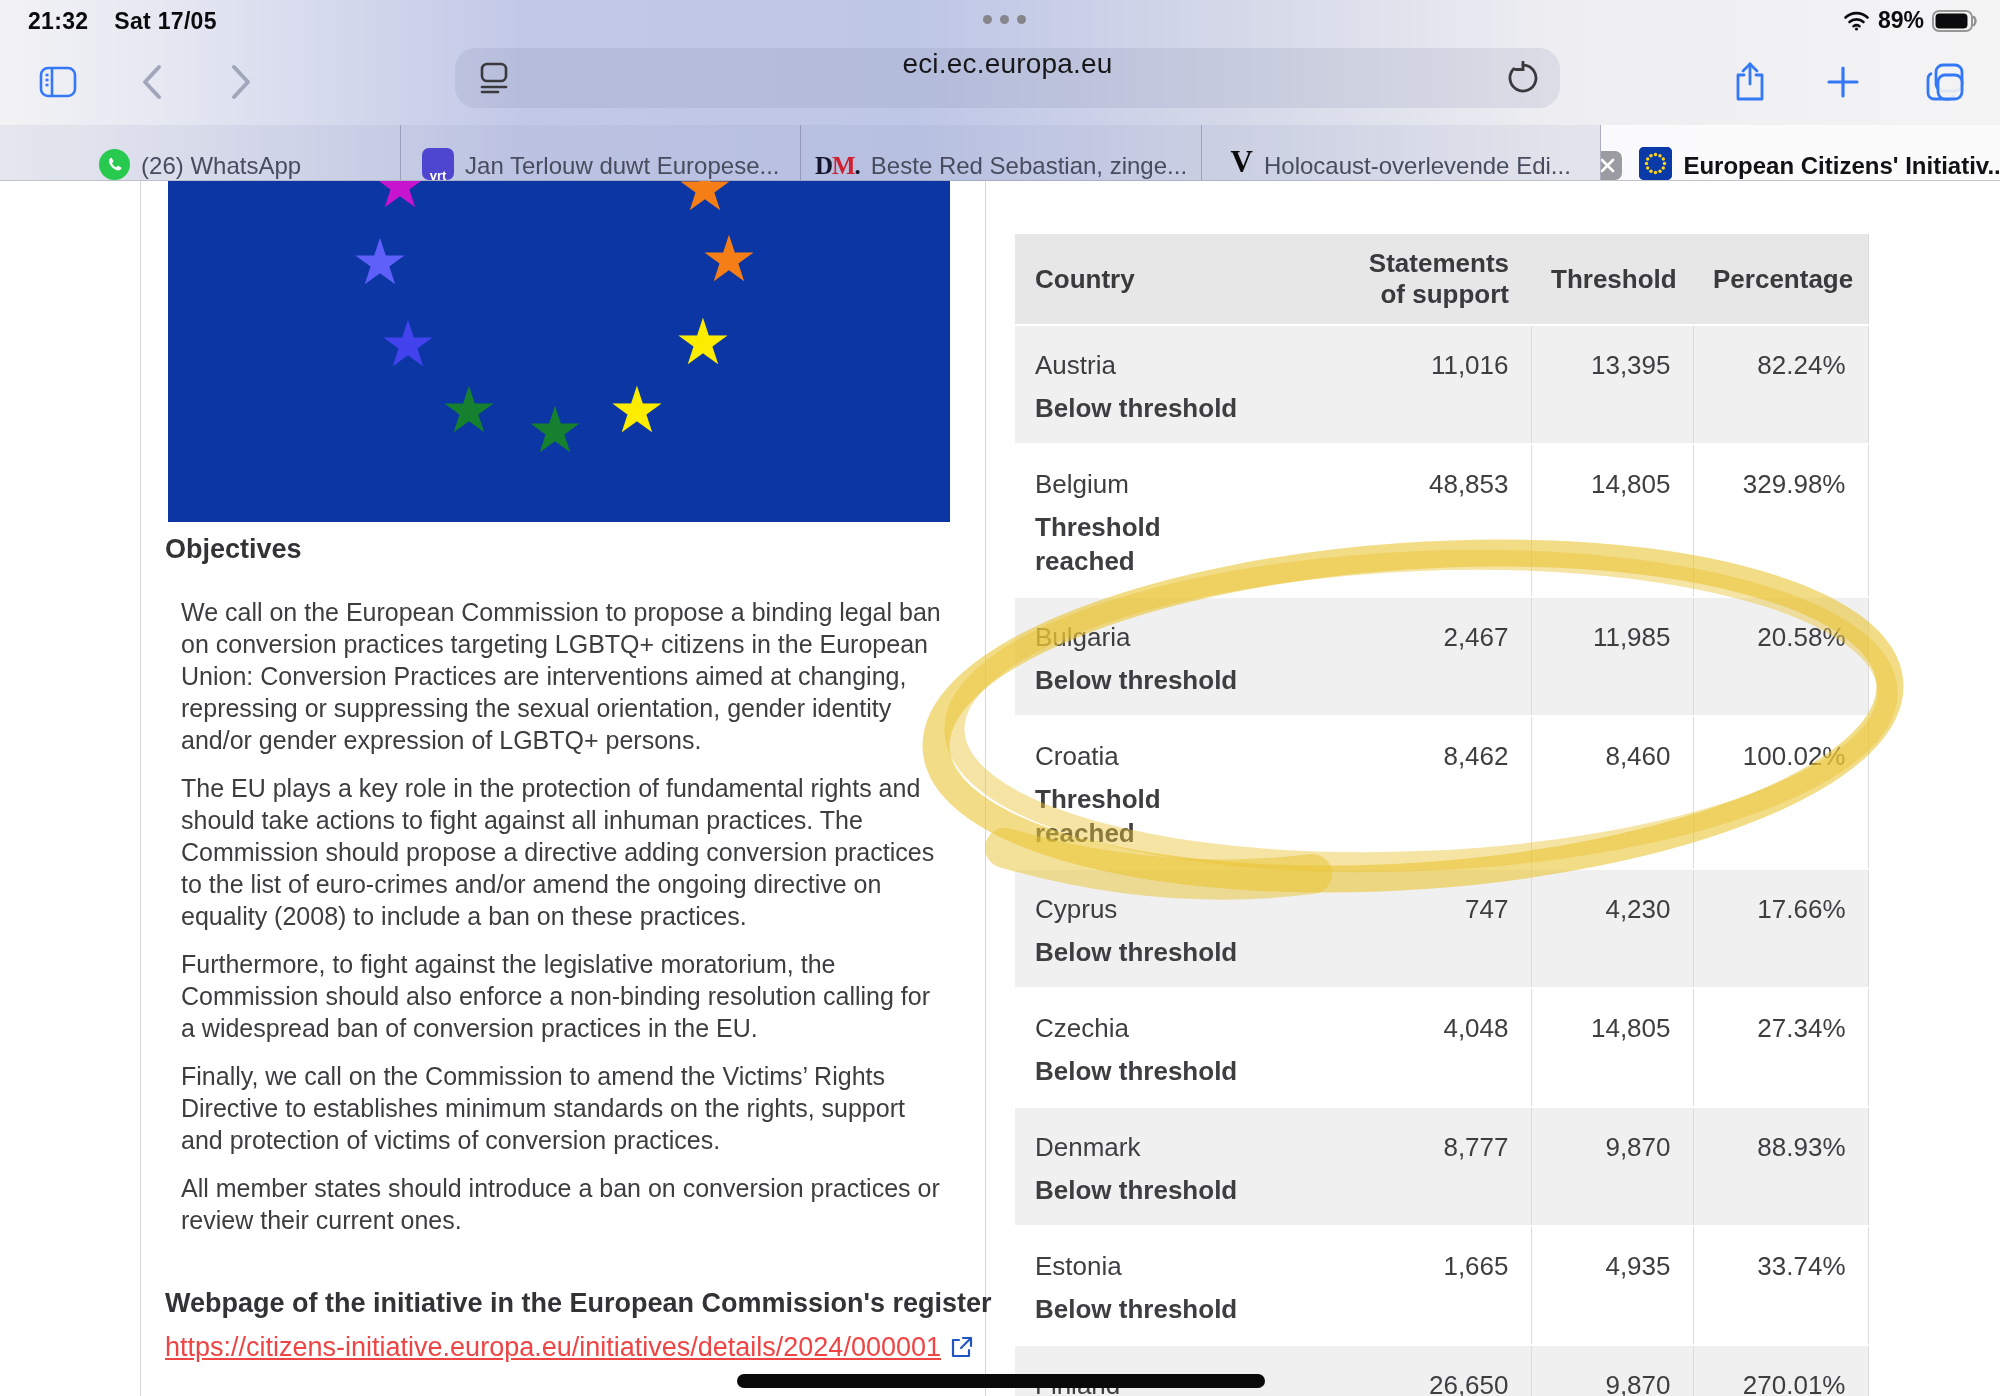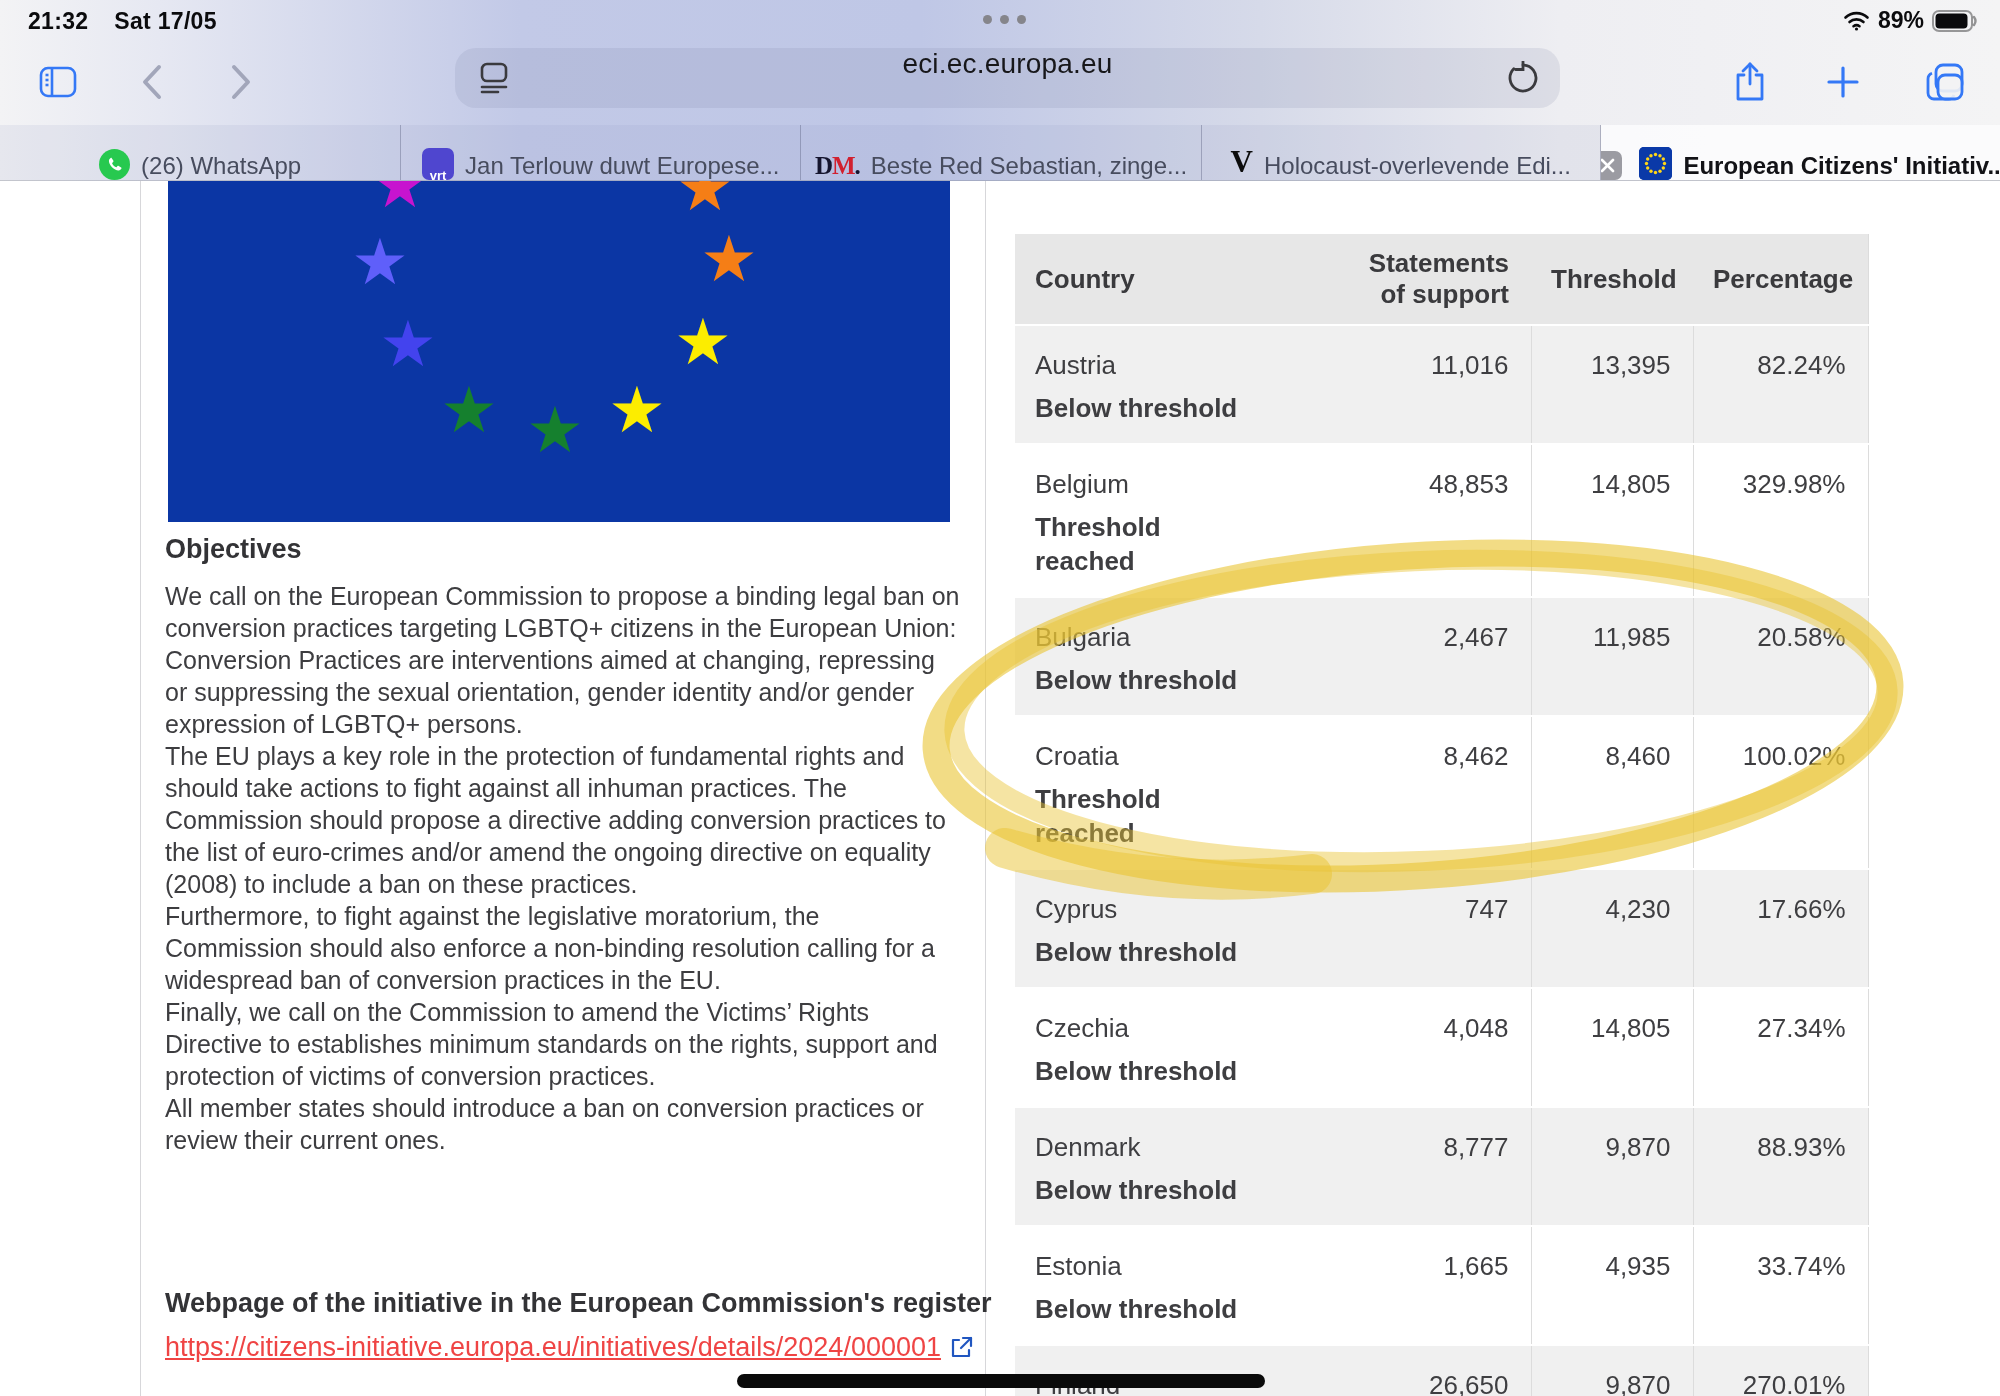--- a/index.html
+++ b/index.html
@@ -46,21 +46,21 @@
             margin-right:6px;cursor:pointer;flex:0 0 auto;}
 
   
   .page{position:absolute;left:0;top:180px;width:2000px;height:1216px;background:#fff;}
   .vrule{position:absolute;top:0;bottom:0;width:1px;background:#d7d7da;}
   .flag{position:absolute;left:168px;top:-5px;width:782px;height:347px;background:#0b36a4;overflow:hidden;}
   .star{position:absolute;font-family:"DejaVu Sans",sans-serif;font-size:64px;line-height:1;transform:translate(-50%,-50%);}
 
   .objectives-h{position:absolute;left:165px;top:354px;font-size:27px;font-weight:700;color:#333336;}
   .objectives-t{position:absolute;left:165px;top:400px;width:795px;font-size:25px;line-height:32px;color:#3d3d40;}
-  .objectives-t p{margin:0;}
+  .objectives-t p{margin:16px;}
   .register-h{position:absolute;left:165px;top:1108px;font-size:27px;font-weight:700;color:#333336;}
   .register-link{position:absolute;left:165px;top:1152px;font-size:27px;color:#ef4444;text-decoration:underline;
                  display:flex;align-items:center;gap:8px;cursor:pointer;}
 
   
   .table-panel{position:absolute;left:1015px;top:54px;width:853px;}
   table{border-collapse:collapse;table-layout:fixed;width:853px;font-size:26px;color:#3e3e41;}
   thead th{background:#e7e7e7;font-weight:700;color:#3a3a3d;vertical-align:middle;
            padding:14px 22px 14px 20px;border-bottom:2px solid #fff;}
   th.c{text-align:left;} th.r{text-align:right;}

